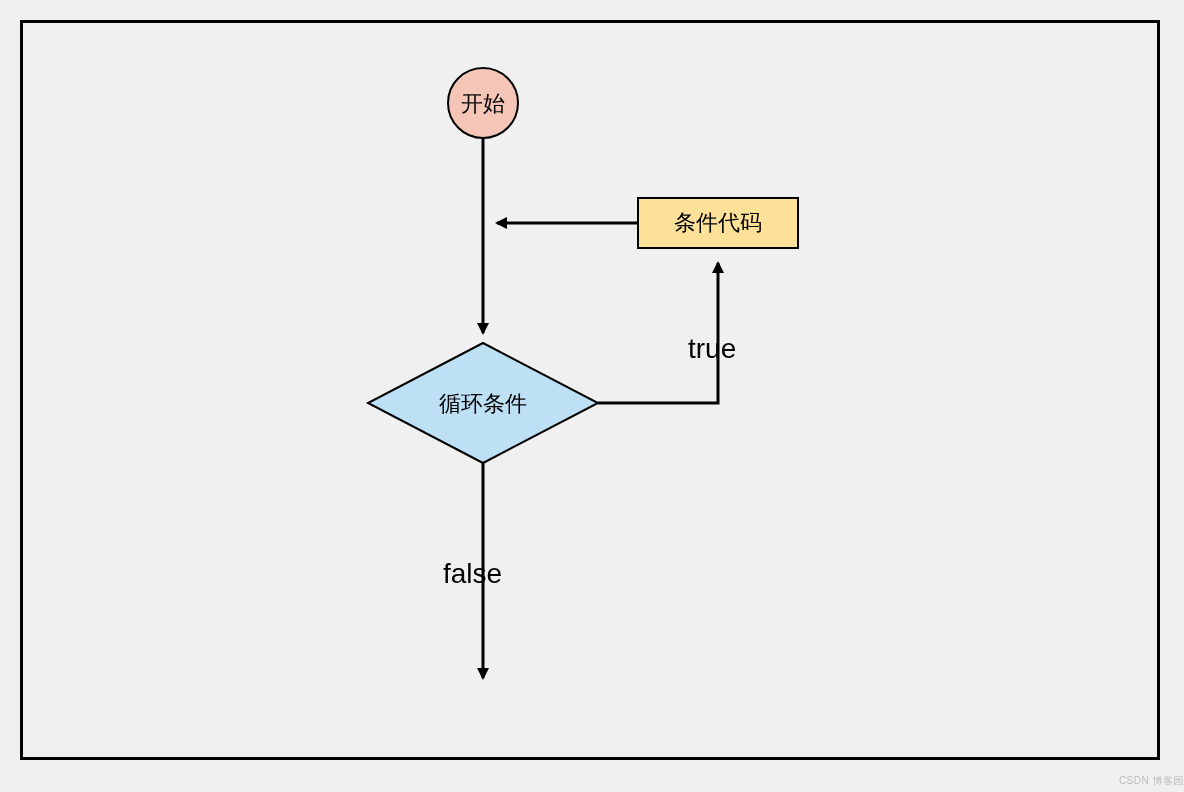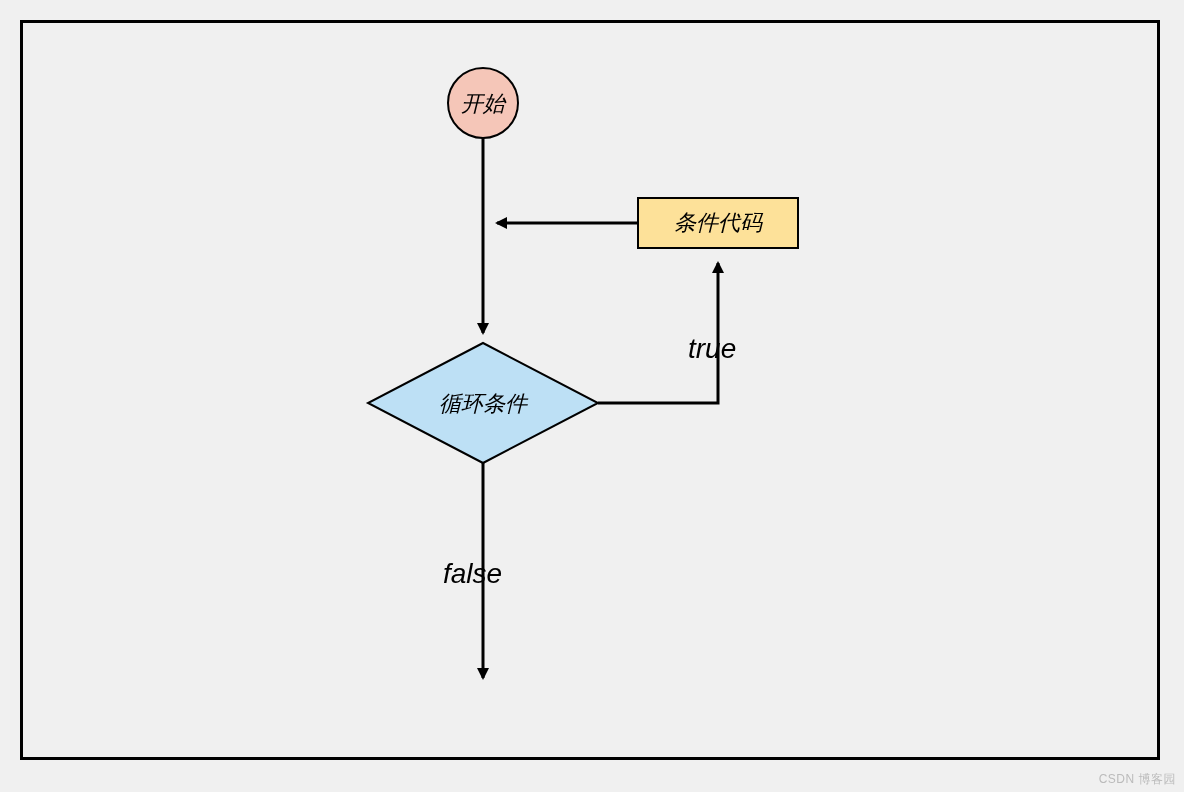--- a/index.html
+++ b/index.html
@@ -12,28 +12,27 @@
   }
   .frame {
     position: absolute;
     left: 20px;
     top: 20px;
     width: 1140px;
     height: 740px;
     border: 3px solid #000;
     box-sizing: border-box;
     background: #f0f0f0;
-    font-style: italic;
   }
   svg { display: block; }
   .watermark {
     position: absolute;
-    right: 8px;
+    right: 0;
     bottom: 4px;
-    font-size: 12px;
+    font-size: 10px;
     color: #bbb;
     letter-spacing: 0.5px;
   }
 </style>
 </head>
 <body>
 
 <div class="frame">
   <svg width="1134" height="734" viewBox="0 0 1134 734">
     <defs>

